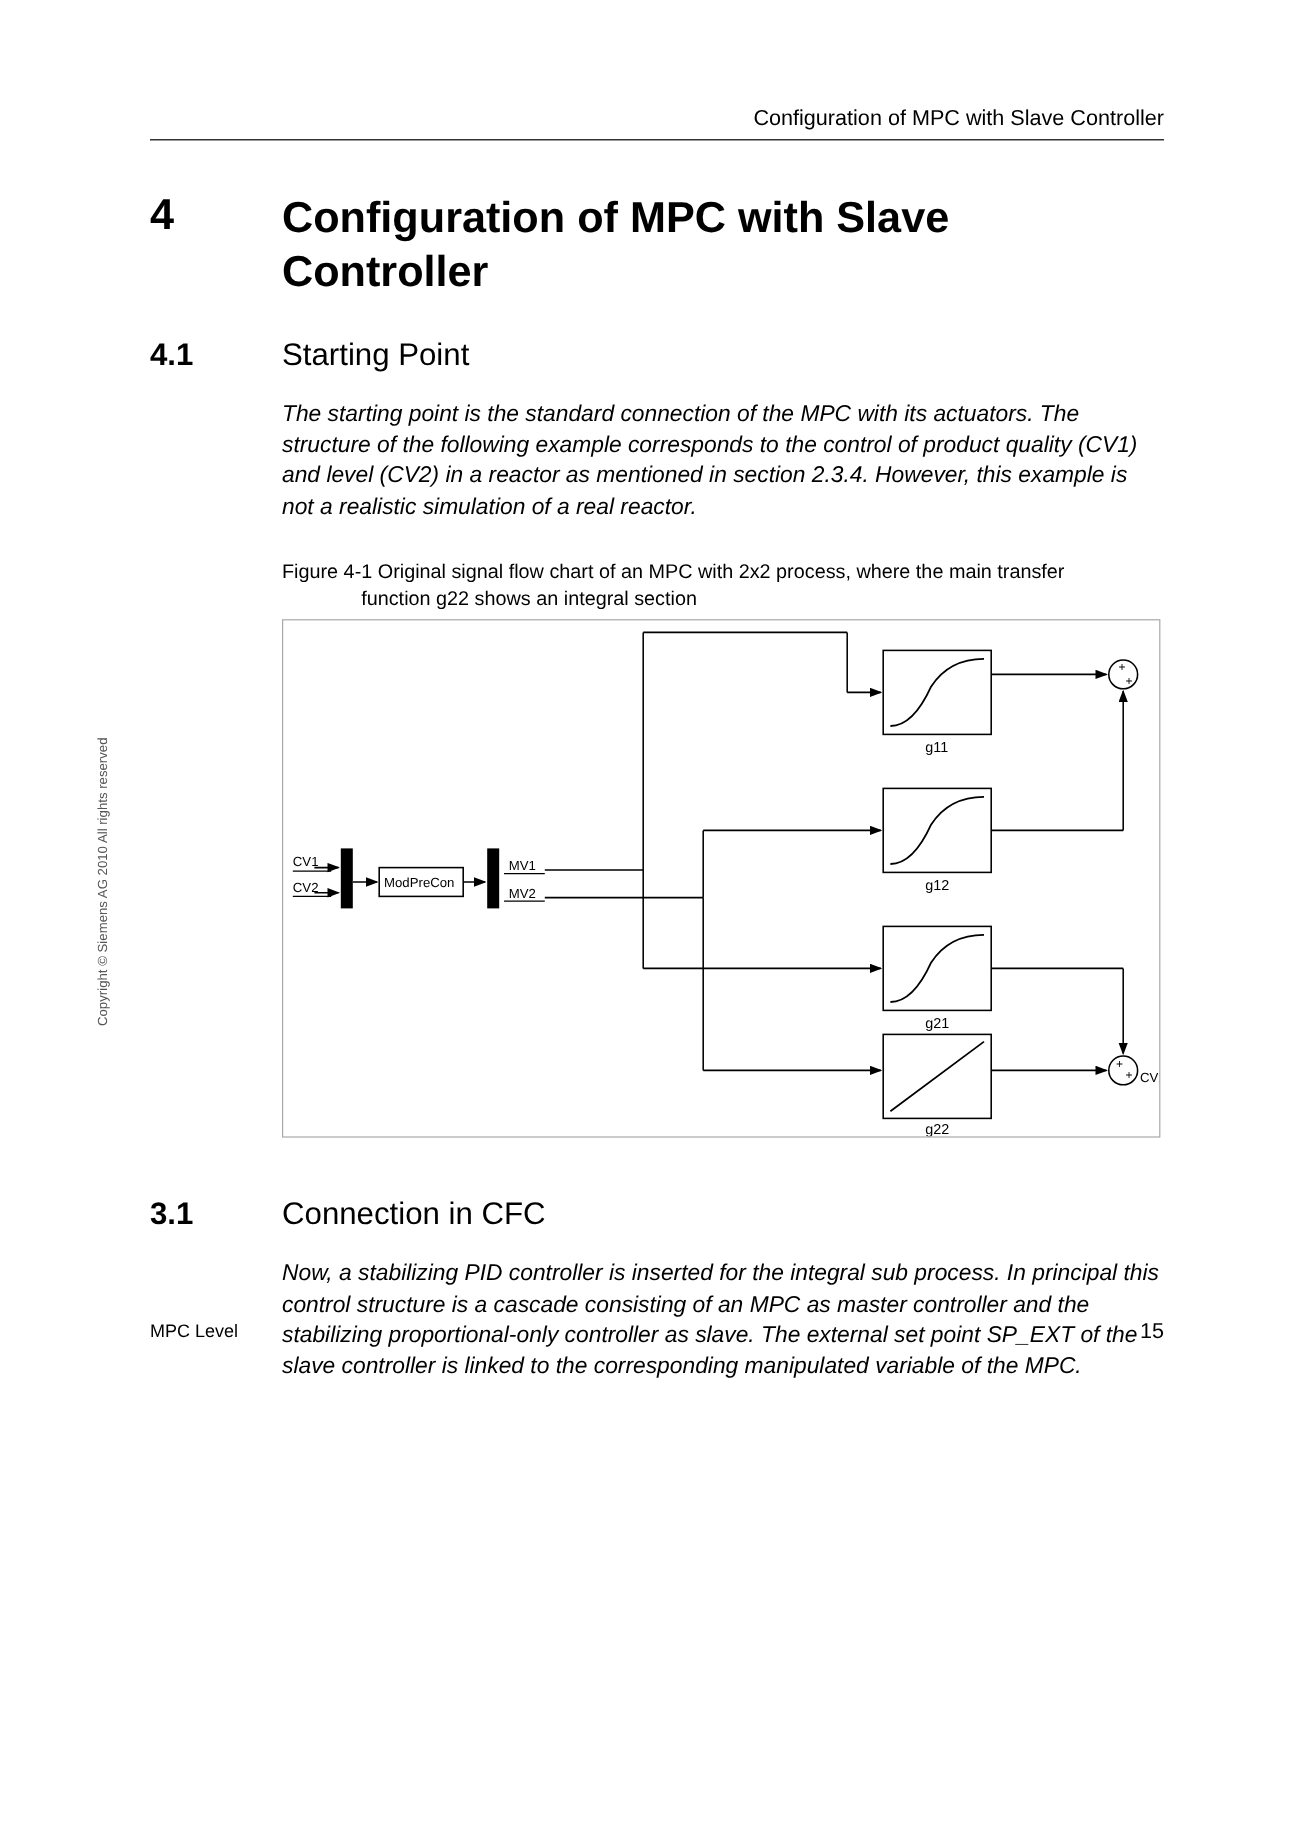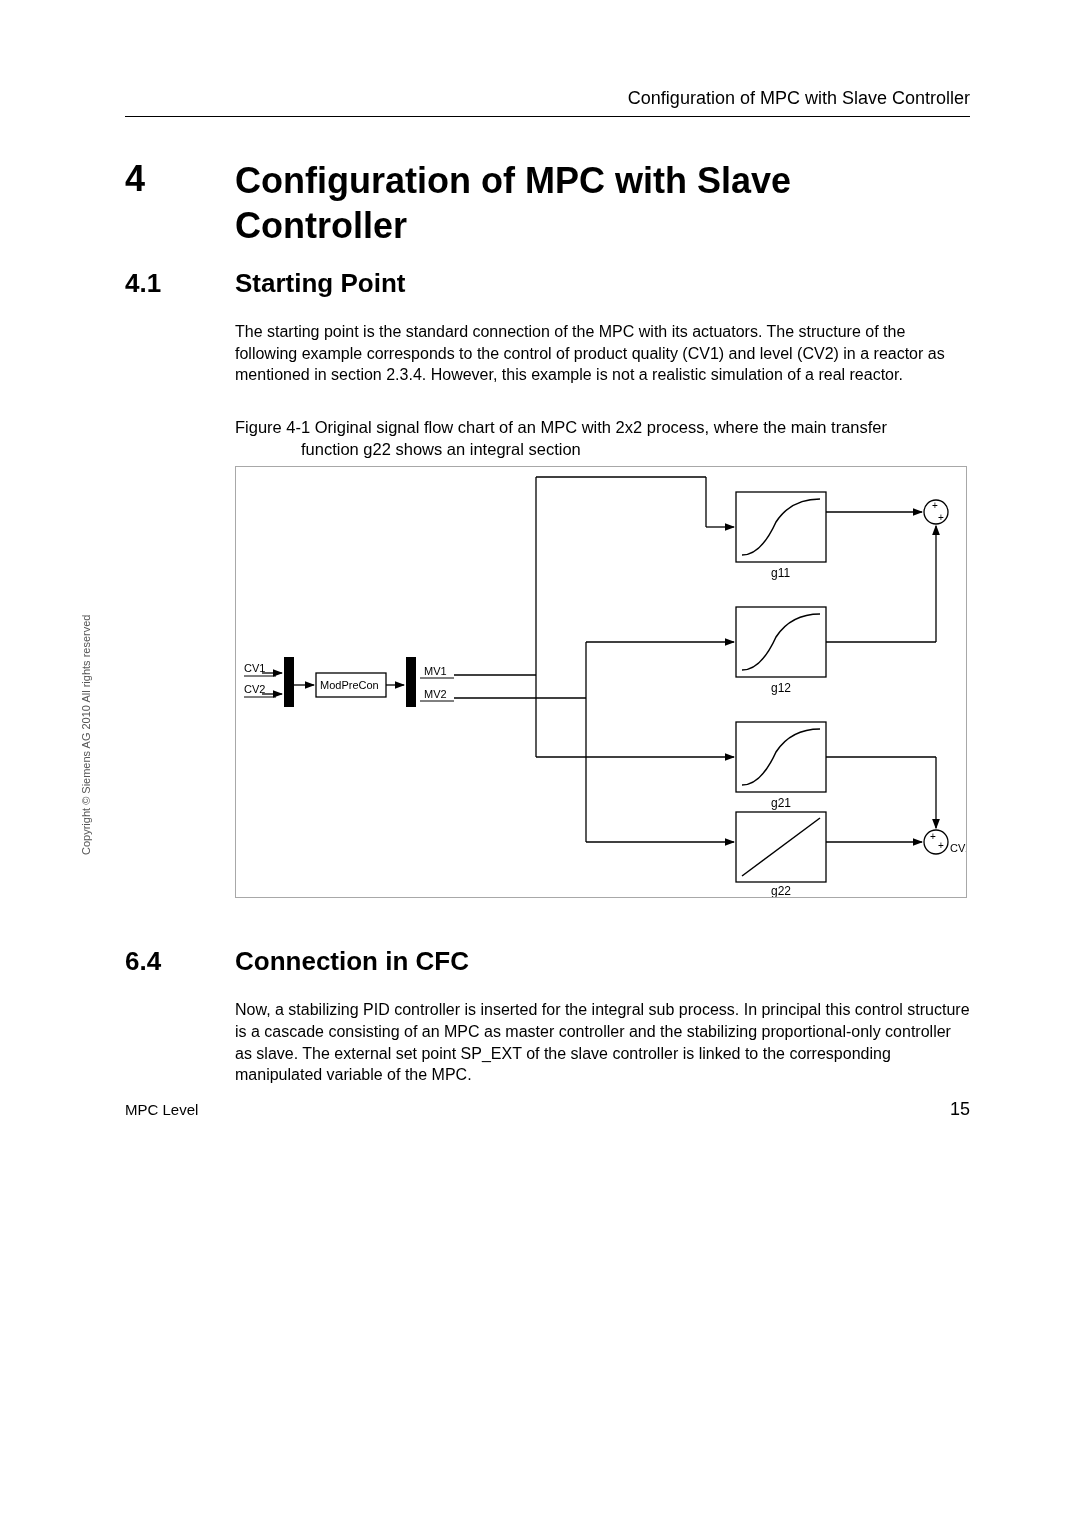--- a/index.html
+++ b/index.html
@@ -45,38 +45,39 @@
     position: absolute;
     left: 0;
     top: 0;
   }
   .chaptitle {
     font-weight: 700;
     font-size: 36px;
     margin-left: 110px;
     line-height: 1.25;
   }
-  .secblock { margin-top: 20px; position: relative; }
+  .secblock { margin-top: 32px; position: relative; }
   .secnum {
     font-weight: 700;
     font-size: 26px;
     position: absolute;
     left: 0;
     top: 0;
   }
   .sectitle {
-    font-weight: 700;
+    font-weight: 400;
     font-size: 26px;
     margin-left: 110px;
   }
   .body {
     margin-left: 110px;
-    font-size: 16px;
+    font-size: 19px;
     line-height: 1.35;
     margin-top: 22px;
+    font-style: italic;
   }
   .caption {
     margin-left: 110px;
     font-size: 16.5px;
     line-height: 1.35;
     margin-top: 30px;
   }
   .caption .line2 {
     margin-left: 66px;
     display: block;
@@ -235,21 +236,21 @@
         <text x="694" y="373" font-size="10">+</text>
         <text x="702" y="382" font-size="10">+</text>
         <line x1="590" y1="375" x2="686" y2="375" stroke="#000" stroke-width="1.3" marker-end="url(#arrow)"></line>
         <line x1="590" y1="290" x2="700" y2="290" stroke="#000" stroke-width="1.3"></line>
         <line x1="700" y1="290" x2="700" y2="361" stroke="#000" stroke-width="1.3" marker-end="url(#arrow)"></line>
         <text x="714" y="385" font-size="11" class="lbl">CV2</text>
       </svg>
     </div>
 
     <div class="secblock" style="margin-top:48px;">
-      <span class="secnum">6.4</span>
+      <span class="secnum">3.1</span>
       <div class="sectitle">Connection in CFC</div>
       <div class="body">Now, a stabilizing PID controller is inserted for the integral sub process. In principal this control structure is a cascade consisting of an MPC as master controller and the stabilizing proportional-only controller as slave. The external set point SP_EXT of the slave controller is linked to the corresponding manipulated variable of the MPC.</div>
     </div>
 
   </div>
 
   <div class="sidecopy">Copyright © Siemens AG 2010 All rights reserved</div>
 
   <div class="footer">
     <div class="fl">

